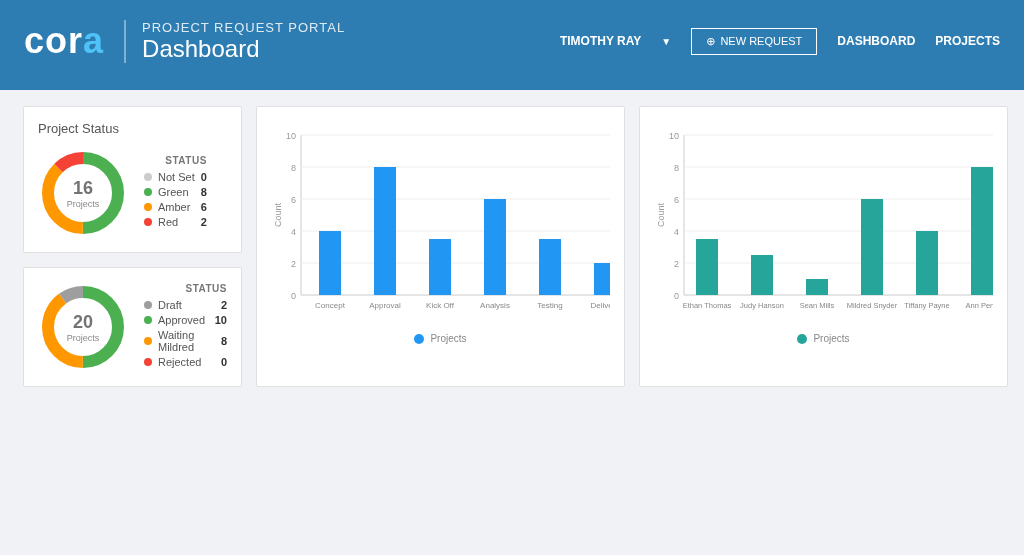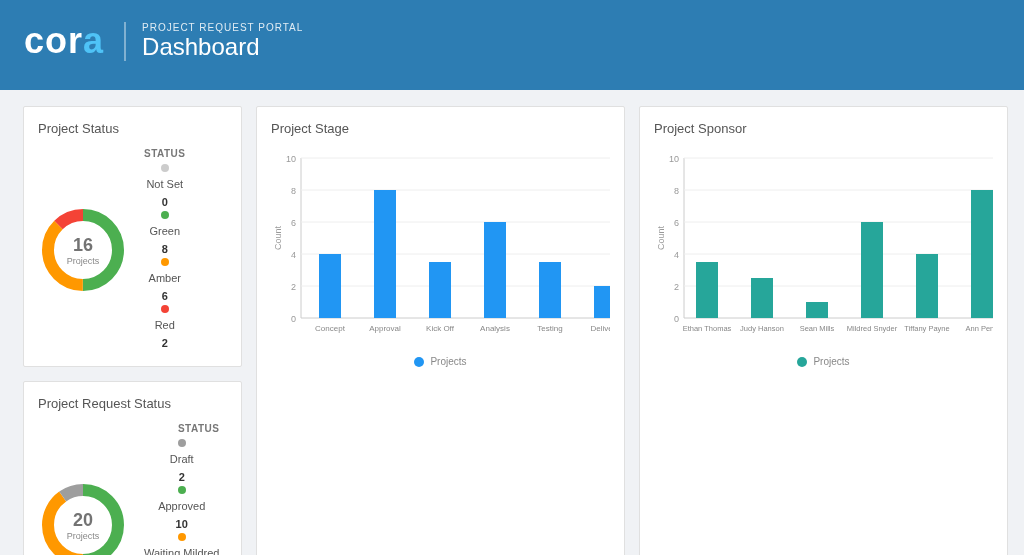--- a/index.html
+++ b/index.html
@@ -18,21 +18,21 @@
     .header-left { display: flex; align-items: center; gap: 20px; }
     .logo-area { display: flex; align-items: center; }
     .logo-text {
       font-size: 36px;
       font-weight: bold;
       color: white;
       letter-spacing: 1px;
     }
     .logo-dot { color: #4fc3f7; }
     .header-title-area { border-left: 2px solid rgba(255,255,255,0.4); padding-left: 16px; }
-    .header-subtitle { font-size: 10px; text-transform: uppercase; letter-spacing: 1px; opacity: 0.85; }
+    .header-subtitle { font-size: 13px; text-transform: uppercase; letter-spacing: 1px; opacity: 0.85; }
     .header-title { font-size: 24px; font-weight: 300; }
     .header-right { display: flex; align-items: center; gap: 20px; }
     .user-name { font-size: 12px; font-weight: bold; }
     .new-request-btn {
       border: 1px solid white;
       background: transparent;
       color: white;
       padding: 6px 14px;
       font-size: 11px;
       cursor: pointer;
@@ -74,21 +74,21 @@
       position: absolute;
       top: 50%; left: 50%;
       transform: translate(-50%, -50%);
       text-align: center;
     }
     .donut-num { font-size: 18px; font-weight: bold; color: #737373; }
     .donut-sub { font-size: 9px; color: #888; }
 
     .status-legend { font-size: 11px; }
     .status-legend .legend-title { font-size: 10px; font-weight: bold; color: #777; margin-bottom: 5px; letter-spacing: 0.5px; text-align: right; }
-    .legend-item { display: flex; align-items: center; gap: 6px; margin-bottom: 3px; flex-direction: column; }
+    .legend-item { display: flex; align-items: center; gap: 6px; margin-bottom: 3px; }
     .legend-dot { width: 8px; height: 8px; border-radius: 50%; flex-shrink: 0; }
     .legend-label { color: #555; flex: 1; }
     .legend-count { color: #333; font-weight: bold; }
 
     
     .middle-col { flex: 1; min-width: 0; }
 
     
     .right-col { flex: 1; min-width: 0; }
 
@@ -119,20 +119,30 @@
     <div class="logo-area">
       <span class="logo-text">
         cor<span class="logo-dot">a</span>
       </span>
     </div>
     <div class="header-title-area">
       <div class="header-subtitle">PROJECT REQUEST PORTAL</div>
       <div class="header-title">Dashboard</div>
     </div>
   </div>
+  <div class="header-right">
+    <span class="user-name">TIMOTHY RAY</span>
+    <span style="color:white;font-size:10px;">▼</span>
+    <button class="new-request-btn">
+      <span>⊕</span>
+      <span>NEW REQUEST</span>
+    </button>
+    <a class="nav-link">DASHBOARD</a>
+    <a class="nav-link">PROJECTS</a>
+  </div>
 </div>
 
 <div class="main-content">
 
   <div class="left-col">
 
     <div class="card">
       <div class="card-title">Project Status</div>
       <div class="donut-section">
         <div class="donut-container">
@@ -169,21 +179,20 @@
           <div class="legend-item">
             <div class="legend-dot" style="background:#f44336;"></div>
             <span class="legend-label">Red</span>
             <span class="legend-count">2</span>
           </div>
         </div>
       </div>
     </div>
 
     <div class="card">
-      <div class="card-title">Project Request Status</div>
       <div class="donut-section">
         <div class="donut-container">
           <svg class="donut" width="90" height="90" viewBox="0 0 90 90">
 
             <circle cx="45" cy="45" r="35" fill="none" stroke="#4caf50" stroke-width="12" stroke-dasharray="109.96 109.96" stroke-dashoffset="0"></circle>
 
             <circle cx="45" cy="45" r="35" fill="none" stroke="#ff9800" stroke-width="12" stroke-dasharray="87.96 131.96" stroke-dashoffset="-109.96"></circle>
 
             <circle cx="45" cy="45" r="35" fill="none" stroke="#9e9e9e" stroke-width="12" stroke-dasharray="21.99 197.93" stroke-dashoffset="-197.92"></circle>
           </svg>
@@ -215,21 +224,20 @@
             <span class="legend-count">0</span>
           </div>
         </div>
       </div>
     </div>
 
   </div>
 
   <div class="middle-col">
     <div class="card" style="height:100%;">
-      <div class="card-title">Project Stage</div>
       <div class="chart-container-inner">
         <svg width="100%" height="200" id="stage-chart">
 
           <line x1="30" y1="10" x2="30" y2="170" stroke="#ccc" stroke-width="1"></line>
           <line x1="30" y1="170" x2="100%" y2="170" stroke="#ccc" stroke-width="1"></line>
 
           <line x1="30" y1="10" x2="100%" y2="10" stroke="#eee" stroke-width="1"></line>
           <line x1="30" y1="42" x2="100%" y2="42" stroke="#eee" stroke-width="1"></line>
           <line x1="30" y1="74" x2="100%" y2="74" stroke="#eee" stroke-width="1"></line>
           <line x1="30" y1="106" x2="100%" y2="106" stroke="#eee" stroke-width="1"></line>
@@ -265,21 +273,20 @@
       </div>
       <div class="chart-legend">
         <div class="chart-legend-dot" style="background:#2196f3;"></div>
         <span>Projects</span>
       </div>
     </div>
   </div>
 
   <div class="right-col">
     <div class="card" style="height:100%;">
-      <div class="card-title">Project Sponsor</div>
       <div class="chart-container-inner">
         <svg width="100%" height="200" id="sponsor-chart">
 
           <line x1="30" y1="10" x2="30" y2="170" stroke="#ccc" stroke-width="1"></line>
           <line x1="30" y1="170" x2="100%" y2="170" stroke="#ccc" stroke-width="1"></line>
 
           <line x1="30" y1="10" x2="100%" y2="10" stroke="#eee" stroke-width="1"></line>
           <line x1="30" y1="42" x2="100%" y2="42" stroke="#eee" stroke-width="1"></line>
           <line x1="30" y1="74" x2="100%" y2="74" stroke="#eee" stroke-width="1"></line>
           <line x1="30" y1="106" x2="100%" y2="106" stroke="#eee" stroke-width="1"></line>

